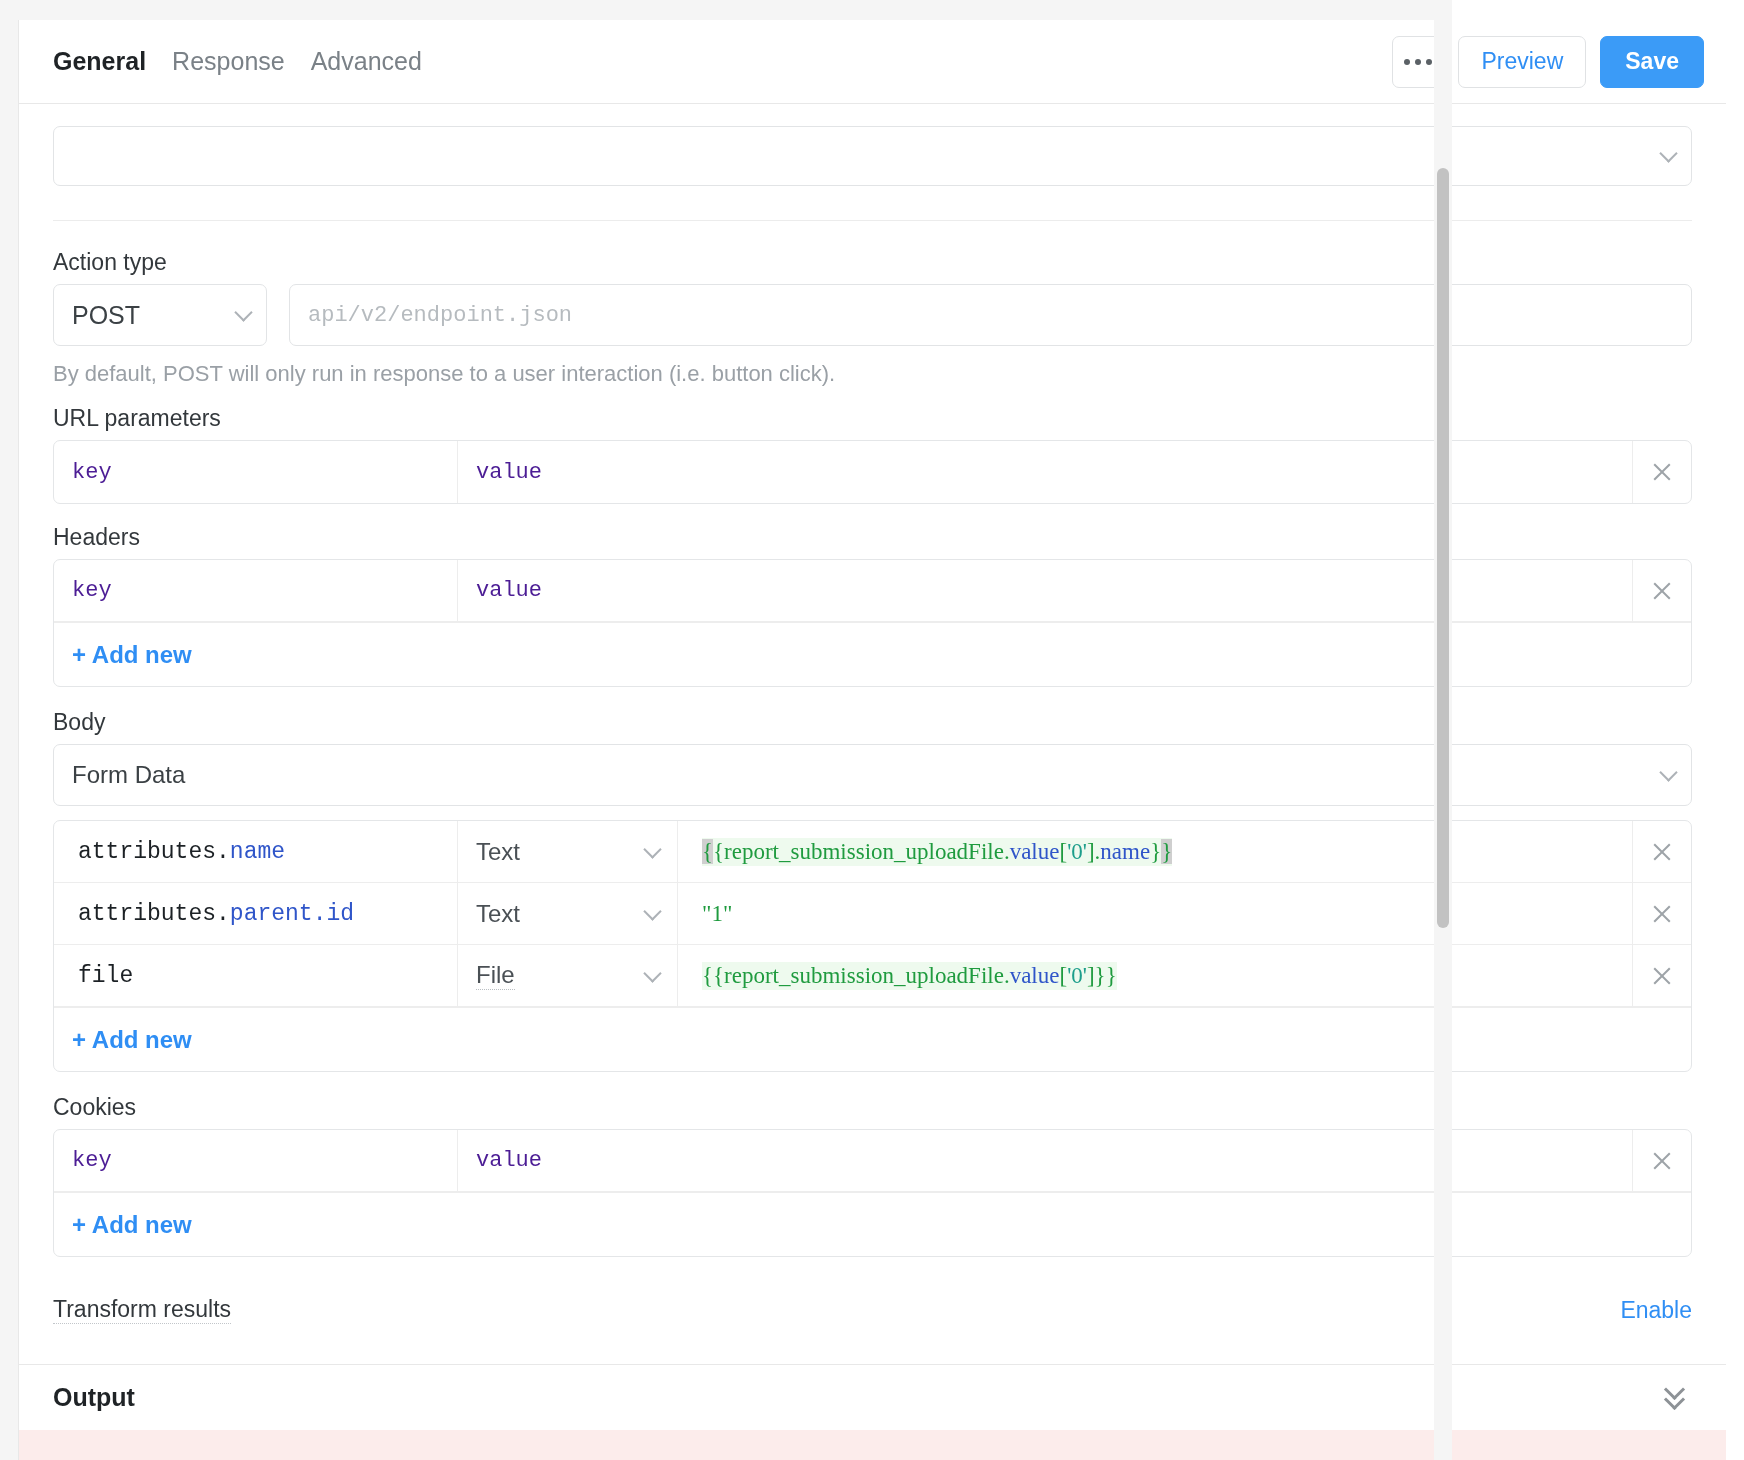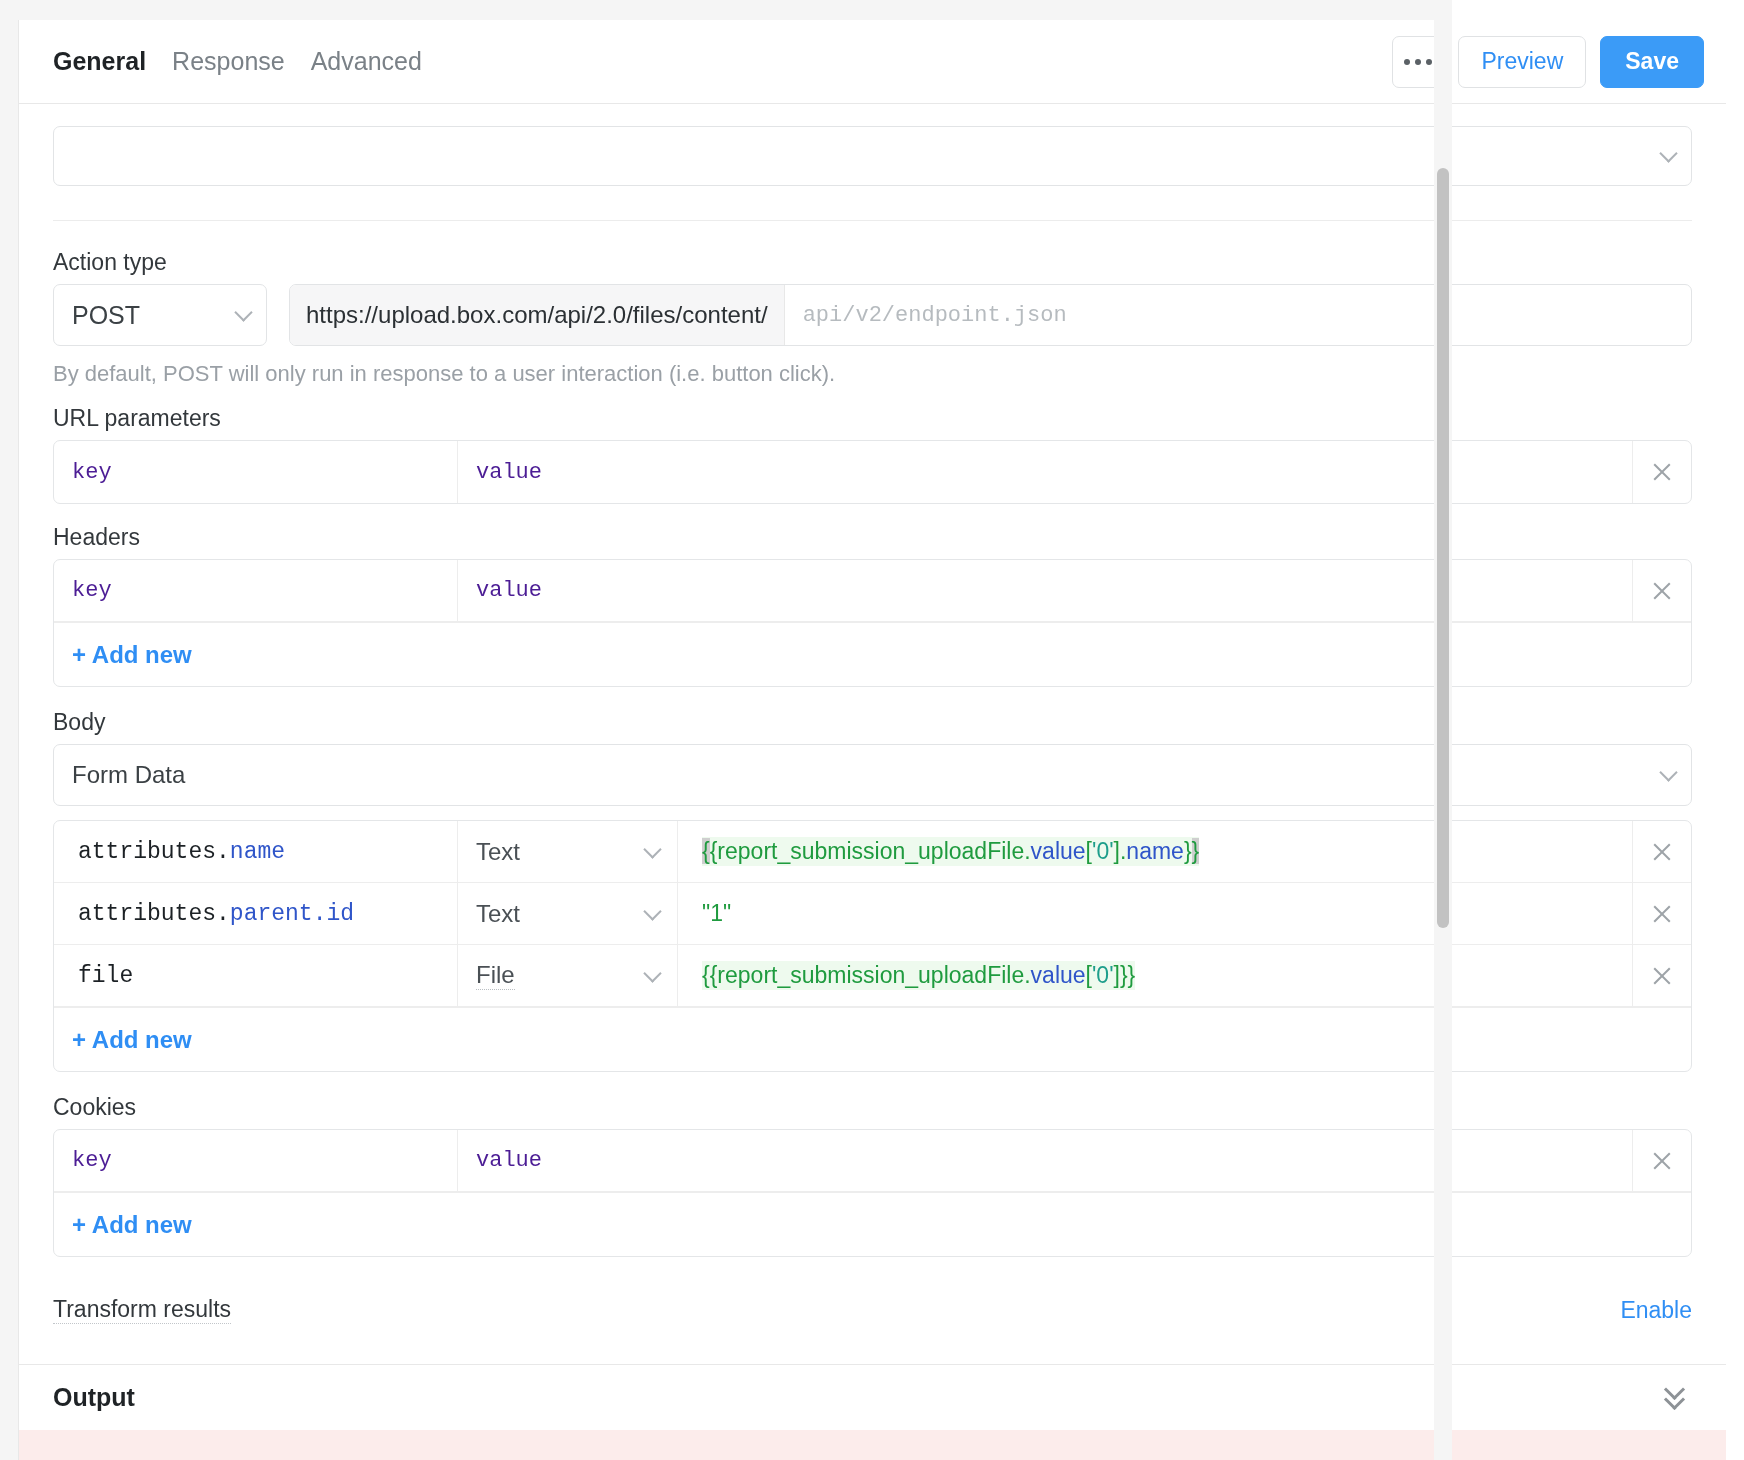--- a/index.html
+++ b/index.html
@@ -246,21 +246,21 @@
     font-size: 24px; color: #4a5055;
     cursor: pointer;
   }
   .fd-type .chev { right: 18px; }
   .dotted { border-bottom: 1px dotted #b9bec2; line-height: 1.15; }
   .fd-val {
     flex: 1;
     display: flex; align-items: center;
     padding: 0 24px;
     border-right: 1px solid #ededed;
-    font-family: Liberation Sans, sans-serif;
+    font-family: Liberation Serif, serif;
     font-size: 23px;
     overflow: hidden; white-space: nowrap;
   }
   .code-hl { background: #eefaee; display: inline-block; padding: 1px 0; }
   .tk-brace  { color: #1f9b3f; }
   .tk-brace-sel { color: #1f9b3f; background: #cfcfcf; }
   .tk-name   { color: #1f9b3f; }
   .tk-prop   { color: #2f55c9; }
   .tk-str    { color: #1d9e8b; }
   .tk-dq     { color: #1f9b3f; }
@@ -367,21 +367,20 @@
       <div class="sep"></div>
       <div class="section-gap"></div>
 
       <div class="field-label">Action type</div>
       <div class="action-row">
         <div class="select method-select">
           <span>POST</span>
           <span class="chev"></span>
         </div>
         <div class="url-wrap">
-          <div class="url-prefix">https://upload.box.com/api/2.0/files/content/</div>
           <input class="url-input" value="" placeholder="api/v2/endpoint.json" style="">
         </div>
       </div>
       <div class="hint">By default, POST will only run in response to a user interaction (i.e. button click).</div>
 
       <div class="field-label" style="margin-top:22px">URL parameters</div>
       <div class="kv-table">
         <div class="kv-row">
           <div class="kv-cell kv-key kv-placeholder">key</div>
           <div class="kv-cell kv-val kv-placeholder">value</div>

